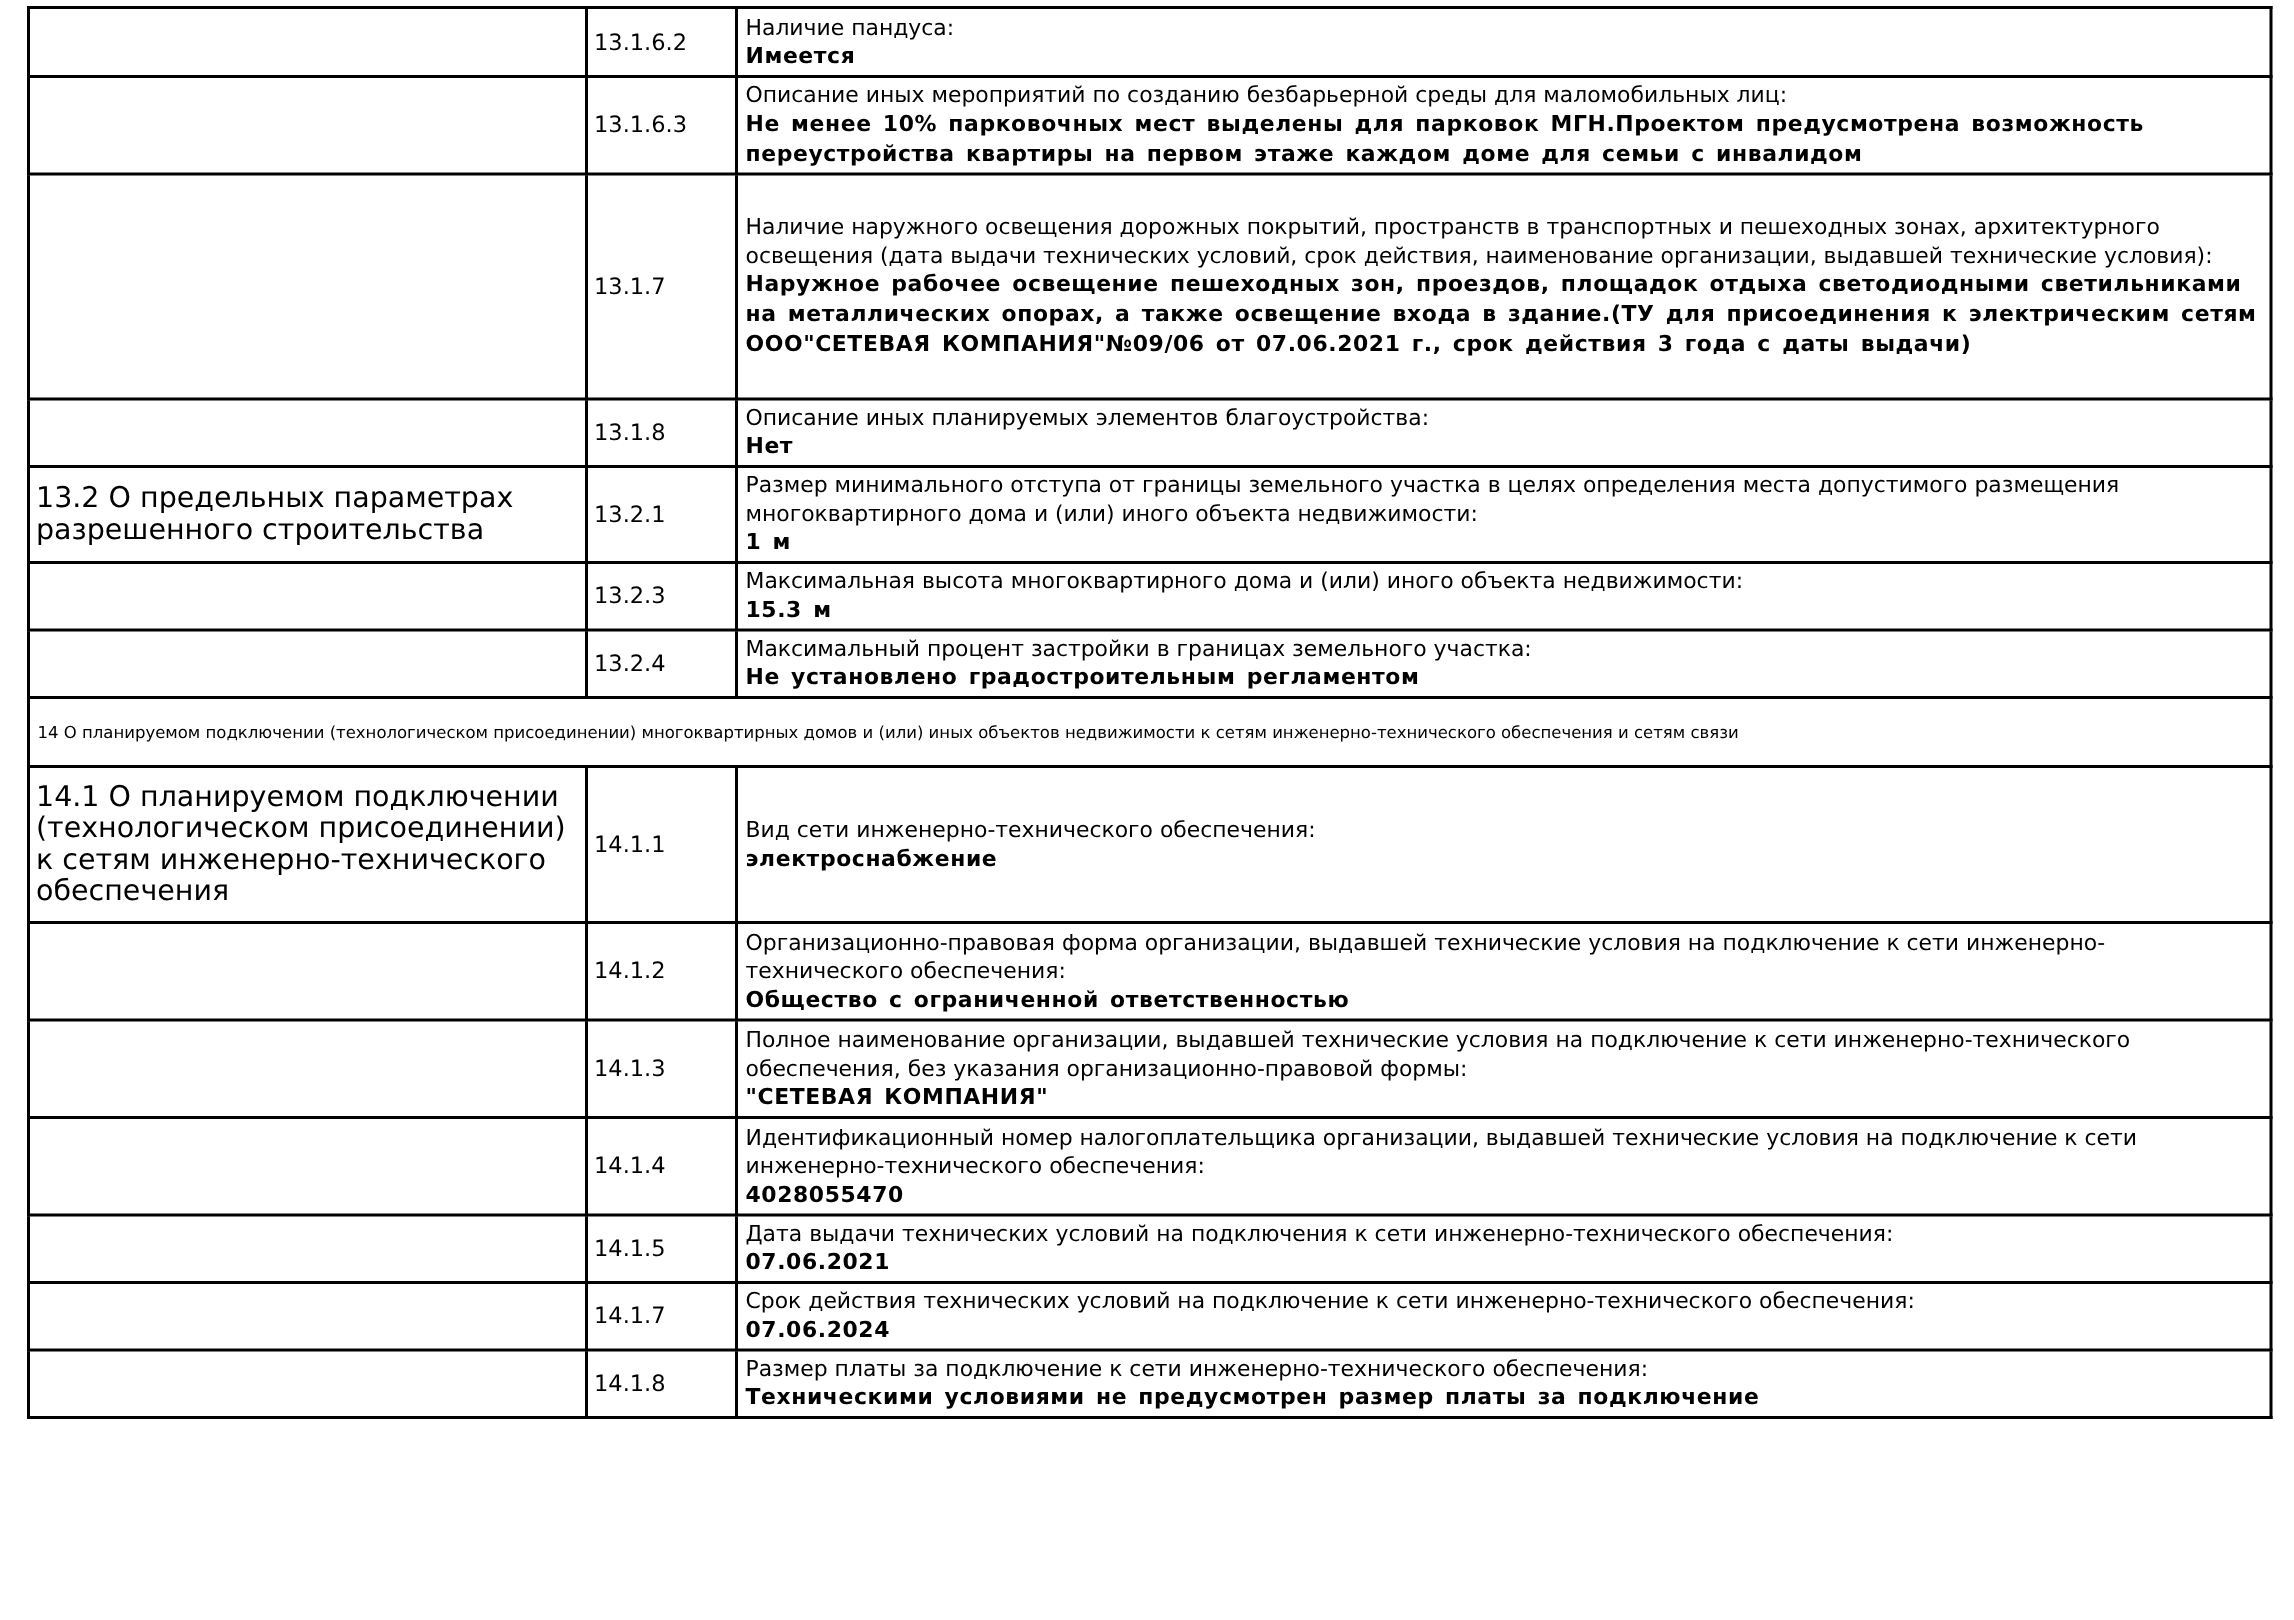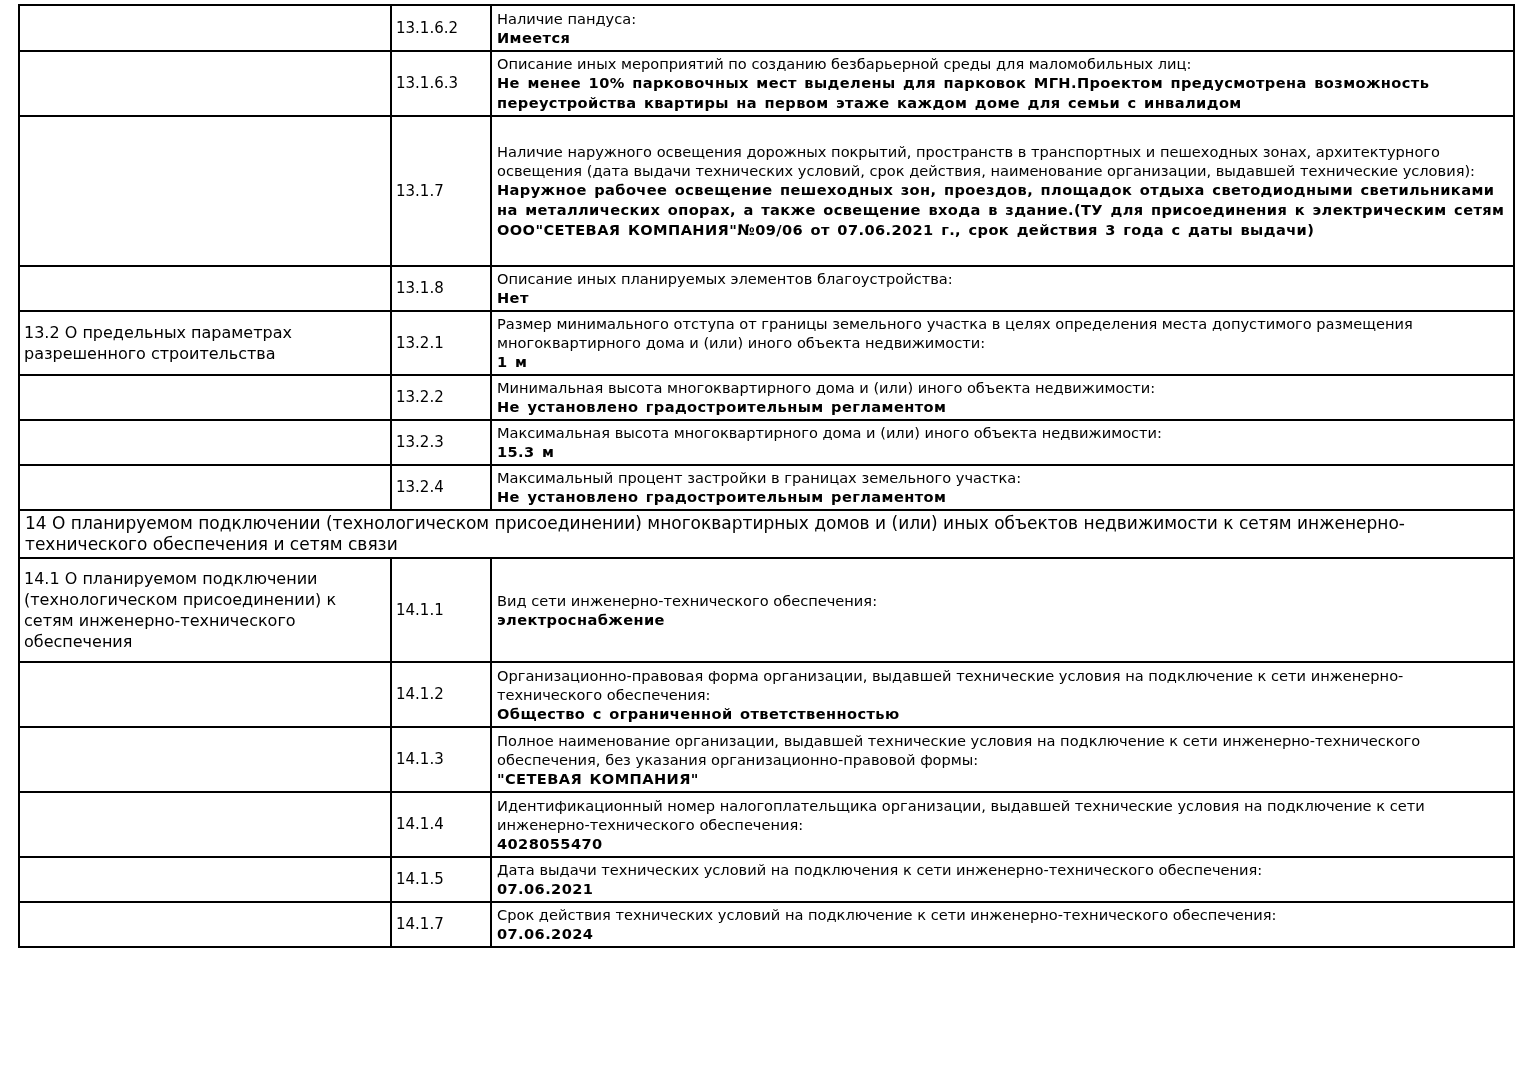--- a/index.html
+++ b/index.html
@@ -17,21 +17,21 @@
     width: 1495px;
     margin: 4px 0 0 18px;
   }
   td {
     border: 2px solid #000000;
     padding: 1px 4px;
     vertical-align: middle;
     overflow: hidden;
   }
   td.sec {
-    font-size: 16px;
+    font-size: 19px;
     line-height: 21px;
     vertical-align: middle;
   }
   td.num {
     font-size: 15px;
     line-height: 19px;
   }
   td.content {
     padding: 2px 5px;
   }
@@ -41,21 +41,21 @@
     font-weight: normal;
   }
   .value {
     font-size: 14.6px;
     line-height: 20px;
     font-weight: bold;
     letter-spacing: 0.4px;
     word-spacing: 2px;
   }
   tr.sec-header td {
-    font-size: 17px;
+    font-size: 11px;
     line-height: 21px;
     padding: 2px 5px;
     vertical-align: middle;
   }
 </style>
 </head>
 <body>
 
 <table class="decl">
   <colgroup>
@@ -103,28 +103,20 @@
 
     <tr style="height:64px">
       <td class="sec">13.2 О предельных параметрах разрешенного строительства</td>
       <td class="num">13.2.1</td>
       <td class="content">
         <div class="label">Размер минимального отступа от границы земельного участка в целях определения места допустимого размещения многоквартирного дома и (или) иного объекта недвижимости:</div>
         <div class="value">1 м</div>
       </td>
     </tr>
 
-    <tr style="height:45px">
-      <td class="sec"></td>
-      <td class="num">13.2.2</td>
-      <td class="content">
-        <div class="label">Минимальная высота многоквартирного дома и (или) иного объекта недвижимости:</div>
-        <div class="value">Не установлено градостроительным регламентом</div>
-      </td>
-    </tr>
 
     <tr style="height:44px">
       <td class="sec"></td>
       <td class="num">13.2.3</td>
       <td class="content">
         <div class="label">Максимальная высота многоквартирного дома и (или) иного объекта недвижимости:</div>
         <div class="value">15.3 м</div>
       </td>
     </tr>
 
@@ -189,15 +181,23 @@
 
     <tr style="height:45px">
       <td class="sec"></td>
       <td class="num">14.1.7</td>
       <td class="content">
         <div class="label">Срок действия технических условий на подключение к сети инженерно-технического обеспечения:</div>
         <div class="value">07.06.2024</div>
       </td>
     </tr>
 
+    <tr style="height:45px">
+      <td class="sec"></td>
+      <td class="num">14.1.8</td>
+      <td class="content">
+        <div class="label">Размер платы за подключение к сети инженерно-технического обеспечения:</div>
+        <div class="value">Техническими условиями не предусмотрен размер платы за подключение</div>
+      </td>
+    </tr>
 
   </tbody>
 </table>
 
 </body></html>

